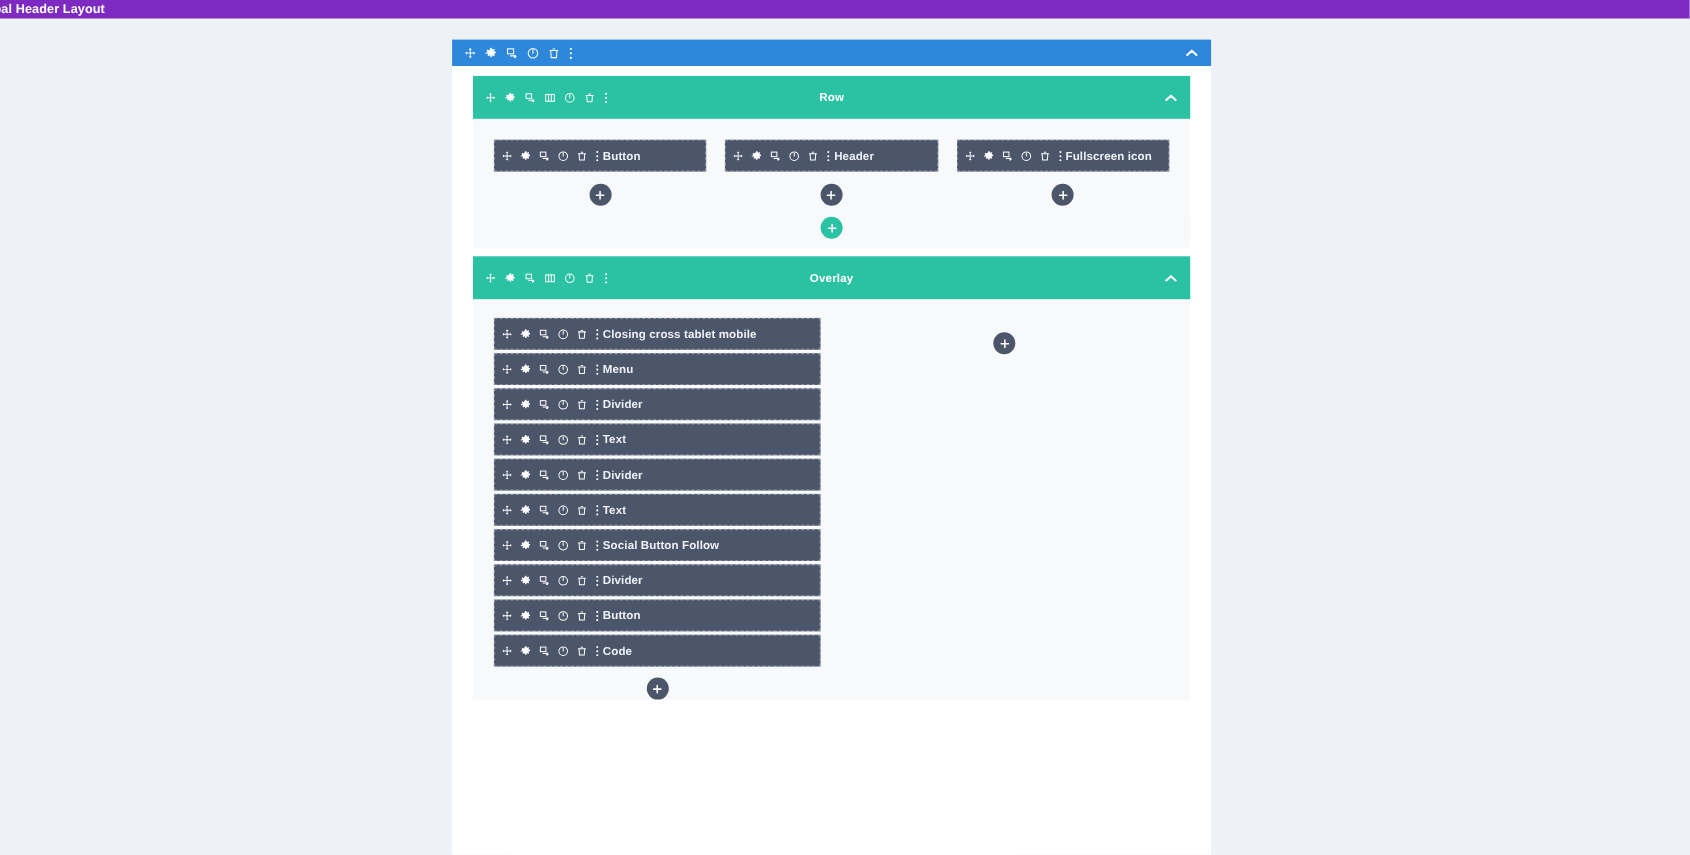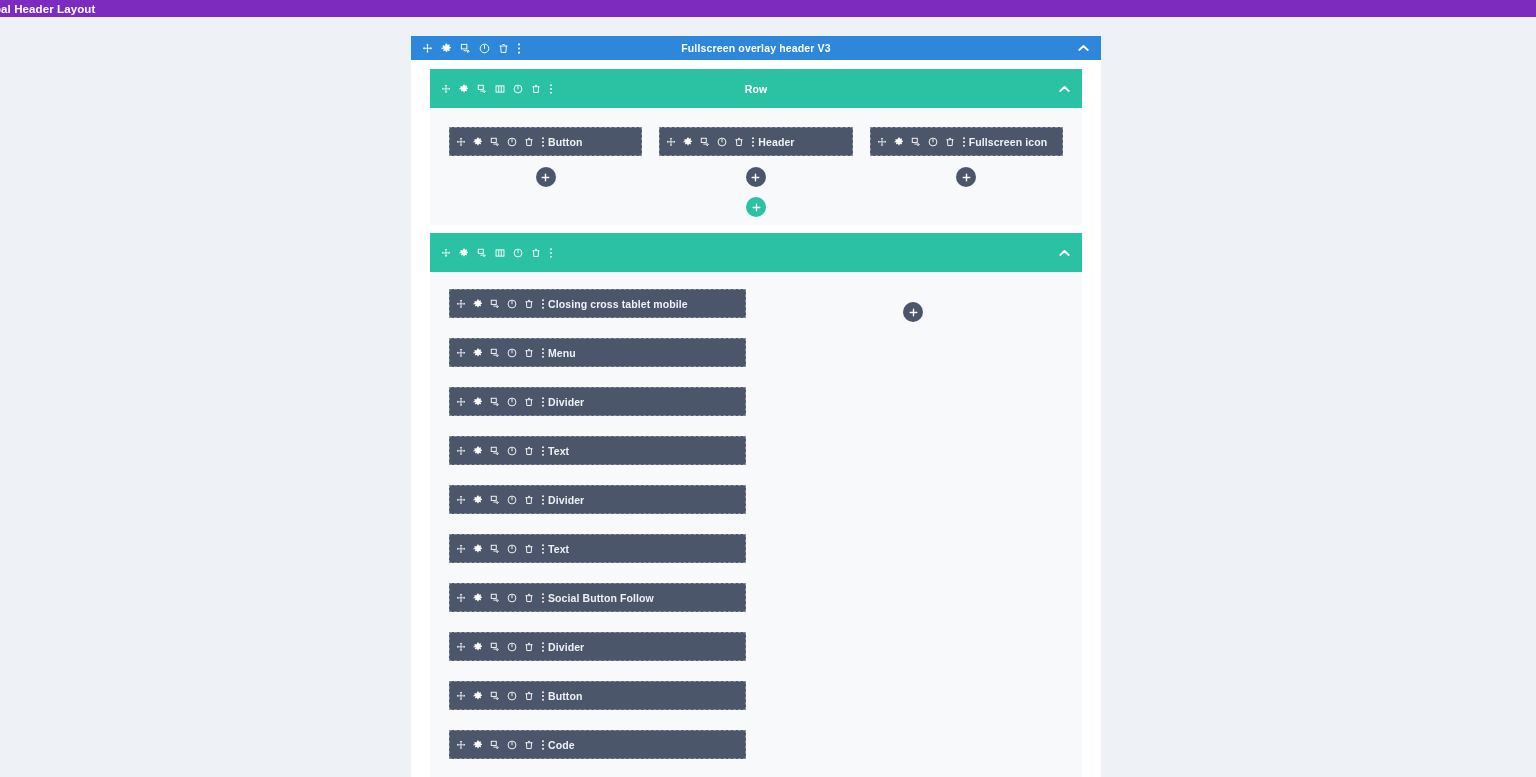--- a/index.html
+++ b/index.html
@@ -133,21 +133,21 @@
   
   .overlay-cols {
     display: flex;
     padding: 17px 19px 0 19px;
     gap: 17px;
     align-items: flex-start;
   }
   .overlay-col-left  { width: 297px; display: flex; flex-direction: column; align-items: center; }
   .overlay-col-right { flex: 1; display: flex; justify-content: center; padding-top: 13px; }
 
-  .overlay-col-left .module { margin-bottom: 20px; }
+  .overlay-col-left .module { margin-bottom: 3px; }
 </style>
 </head>
 <body>
 
 <div class="topbar">
   <span class="topbar-title">bal Header Layout</span>
 </div>
 
 <div class="canvas">
 
@@ -187,21 +187,20 @@
           </svg>
         </span>
         <span title="more">
           <svg class="ic" width="4" height="11" viewBox="0 0 4 16" fill="#fff">
             <circle cx="2" cy="2" r="1.5"></circle>
               <circle cx="2" cy="8" r="1.5"></circle>
               <circle cx="2" cy="14" r="1.5"></circle>
           </svg>
         </span>
       </div>
-      <div class="bar-title">Fullscreen overlay header V3</div>
       <div class="bar-collapse">
         <span>
           <svg class="ic" width="11" height="8" viewBox="0 0 14 9" fill="none" stroke="#fff" stroke-width="2.4" stroke-linecap="round" stroke-linejoin="round">
             <path d="M1.6 7L7 2l5.4 5"></path>
           </svg>
         </span>
       </div>
     </div>
 
     <div class="rowpanel first">
@@ -468,20 +467,21 @@
               </svg>
             </span>
           <span>
               <svg class="ic" width="4" height="10" viewBox="0 0 4 16" fill="#fff">
                 <circle cx="2" cy="2" r="1.5"></circle>
                 <circle cx="2" cy="8" r="1.5"></circle>
                 <circle cx="2" cy="14" r="1.5"></circle>
               </svg>
             </span>
         </div>
+        <div class="bar-title">Overlay</div>
         <div class="bar-collapse">
           <span>
             <svg class="ic" width="11" height="8" viewBox="0 0 14 9" fill="none" stroke="#fff" stroke-width="2.4" stroke-linecap="round" stroke-linejoin="round">
                 <path d="M1.6 7L7 2l5.4 5"></path>
               </svg>
           </span>
         </div>
       </div>
 
       <div class="overlay-cols">

